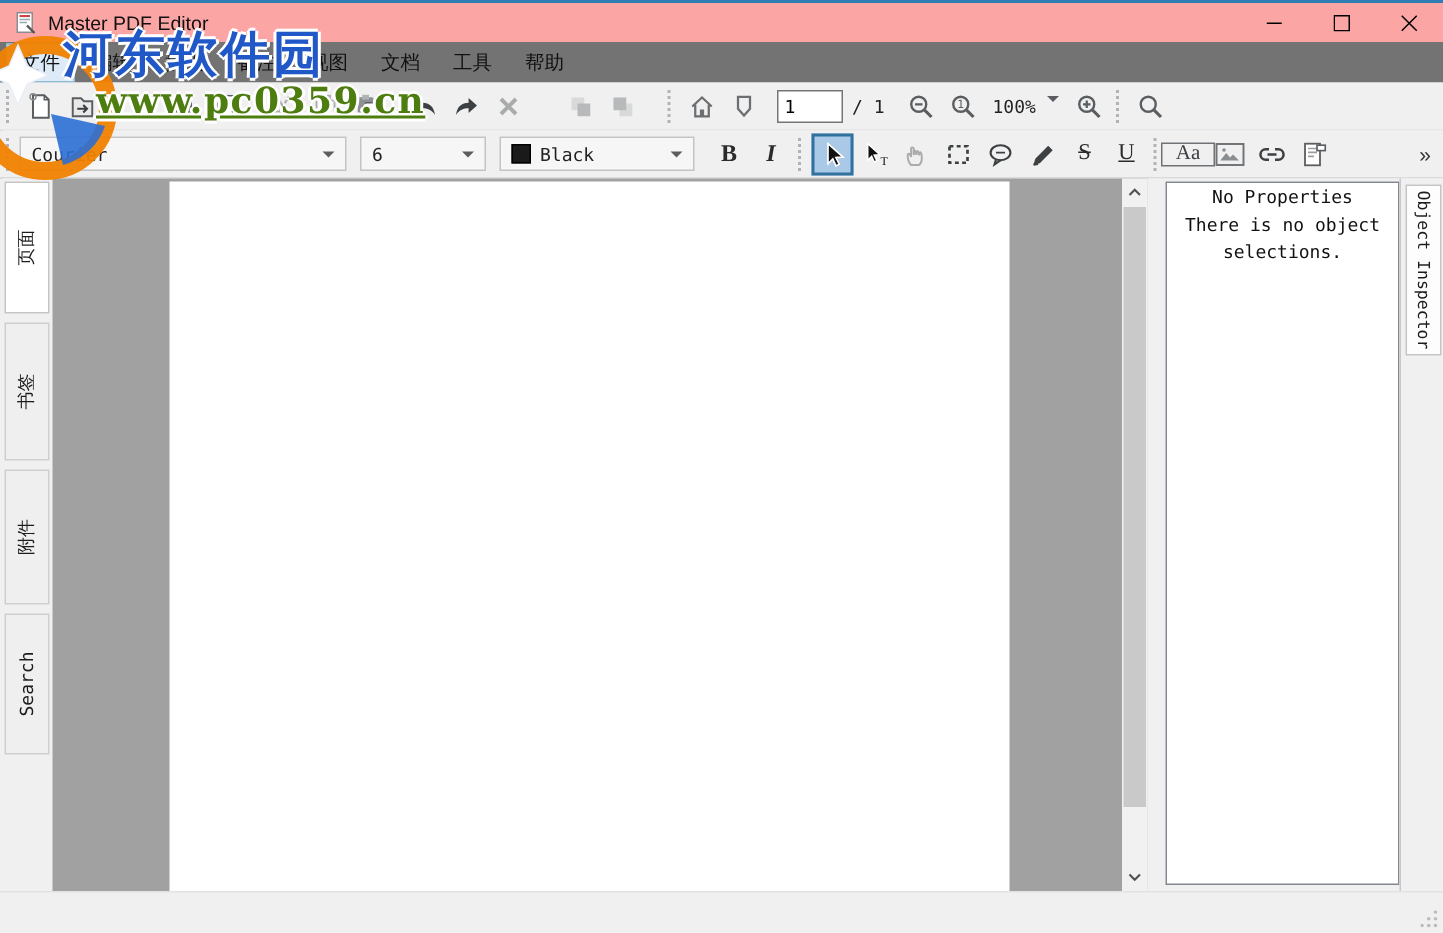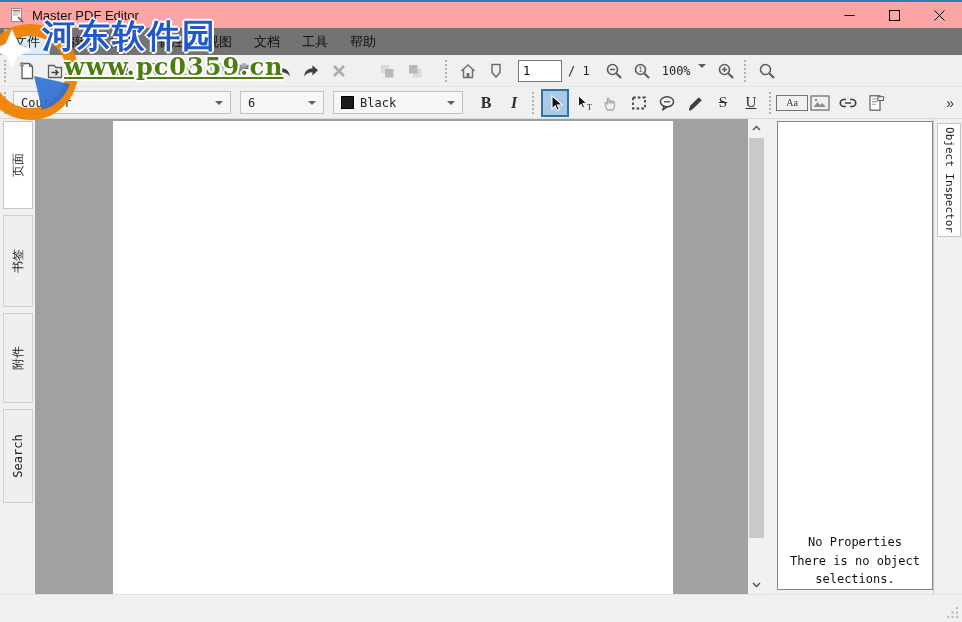--- a/index.html
+++ b/index.html
@@ -48,21 +48,21 @@
 
   .combo { height:23px; background:#f6f6f6; border:1px solid #c3c3c3; display:flex; align-items:center;
            padding:0 7px; font-size:12px; color:#222; flex:0 0 auto; margin-right:9px; }
   .combo .caret { margin-left:auto; }
   .swatch { width:13px; height:13px; background:#1a1a1a; border:1px solid #000; margin-right:6px; flex:0 0 auto; }
   .fmt-letter { font-family:"Liberation Serif",serif; font-size:16px; font-weight:bold; color:#2b2b2b; }
   .fmt-italic { font-style:italic; font-weight:bold; }
   .fmt-strike { text-decoration:line-through; font-weight:normal; font-size:15px; }
   .fmt-under  { text-decoration:underline; font-weight:normal; font-size:15px; }
   .bracket-box { border:1px solid #6f7376; padding:0 9px; font-family:"Liberation Serif",serif;
-                 font-size:10px; color:#3c4043; line-height:14px; height:16px; display:flex; align-items:center; }
+                 font-size:14px; color:#3c4043; line-height:14px; height:16px; display:flex; align-items:center; }
   .overflow { margin-left:auto; margin-right:8px; font-size:14px; color:#333; font-family:"Liberation Sans",sans-serif; }
 
   
   .main { position:absolute; left:0; top:119px; width:962px; height:475px; display:flex; }
 
   .left-tabbar { width:35px; height:475px; background:#f0f0f0; position:relative; flex:0 0 auto; }
   .vtab { position:absolute; left:3px; width:30px; background:#efefef; border:1px solid #cfcfcf; }
   .vtab.active { background:#ffffff; border-color:#c4c4c4; }
   .vtab .vlabel { position:absolute; left:50%; top:50%; transform:translate(-50%,-50%) rotate(-90deg);
                   white-space:nowrap; font-size:12px; color:#1c1c1c; }
@@ -70,21 +70,21 @@
   .doc-area { width:730px; height:475px; background:#a1a1a1; position:relative; flex:0 0 auto; }
   .pdf-page { position:absolute; left:78px; top:2px; width:560px; height:473px; background:#ffffff; }
 
   .vscroll { position:absolute; right:0; top:0; width:17px; height:475px; background:#f1f1f1; }
   .vs-btn { position:absolute; left:0; width:17px; height:18px; display:flex; align-items:center; justify-content:center; }
   .vs-up { top:0; } .vs-down { bottom:0; }
   .vs-thumb { position:absolute; left:1px; top:19px; width:15px; height:400px; background:#c9c9c9; }
 
   .right-zone { width:197px; height:475px; background:#f0f0f0; position:relative; flex:0 0 auto; }
   .inspector-panel { position:absolute; left:12px; top:2px; width:156px; height:469px; background:#ffffff;
-                     border:1px solid #828790; display:flex; align-items:flex-end; justify-content:center; }
+                     border:1px solid #828790; display:flex; align-items:flex-start; justify-content:center; }
   .inspector-msg { font-size:12px; color:#111; text-align:center; line-height:1.55; white-space:pre-line; }
   .right-tabbar { position:absolute; left:168px; top:0; width:29px; height:475px; background:#f0f0f0;
                   border-left:1px solid #c8c8c8; }
   .htab { position:absolute; left:3px; top:4px; width:24px; height:114px; background:#fdfdfd;
           border:1px solid #c4c4c4; }
   .htab .hlabel { position:absolute; left:50%; top:50%; transform:translate(-50%,-50%) rotate(90deg);
                   white-space:nowrap; font-size:11px; color:#1c1c1c; }
 
   
   .statusbar { position:absolute; left:0; top:594px; width:962px; height:28px; background:#f0f0f0;

